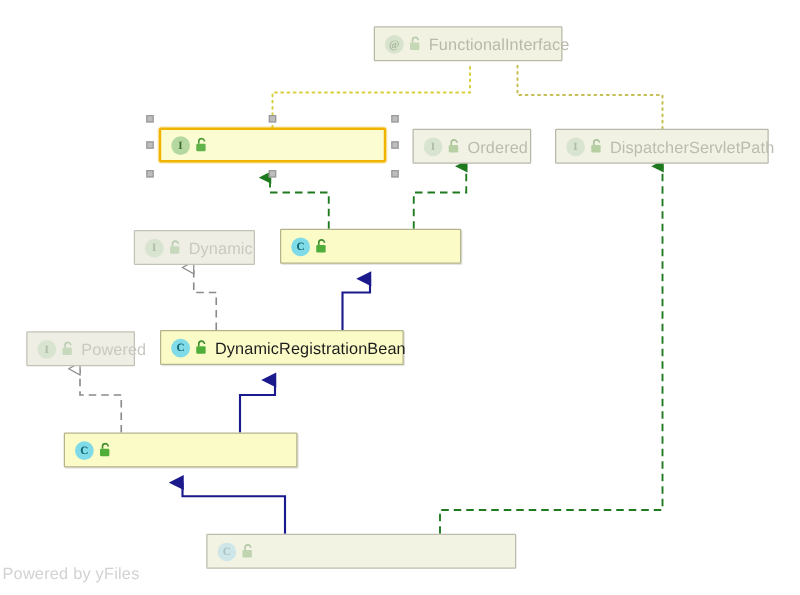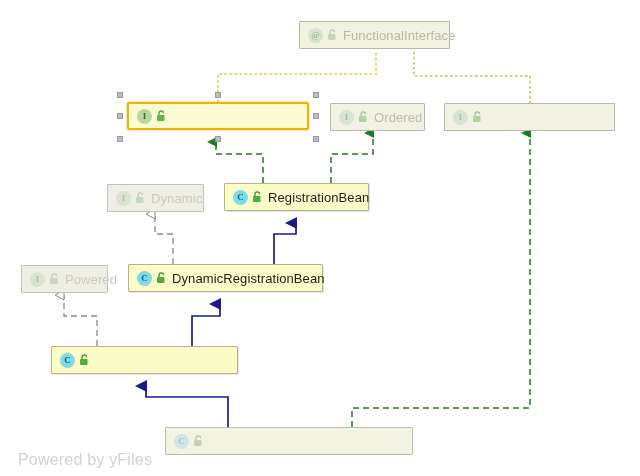--- a/index.html
+++ b/index.html
@@ -80,22 +80,22 @@
   .lockicon{width:11px;height:13px;margin-left:4px;flex:0 0 auto;}
 
   
   .handle{
     position:absolute;width:6px;height:6px;
     background:#bdbdbd;border:1px solid #9a9a9a;
     box-sizing:border-box;
   }
 
   .watermark{
-    position:absolute;left:18px;top:451px;
-    font-size:16px;color:#d2d2d2;
+    position:absolute;left:2px;top:451px;
+    font-size:13px;color:#d2d2d2;
     letter-spacing:.2px;
   }
 </style>
 </head>
 <body>
 
 <div id="canvas">
 
   <svg id="edges" xmlns="http://www.w3.org/2000/svg">
     <defs>
@@ -167,20 +167,21 @@
   </div>
 
   <div class="node iface-faded" style="left:444px;top:103px;width:171px;">
     <span class="tyicon ty-iface dim">I</span>
     <span class="lockicon">
       <svg viewBox="0 0 11 13" width="11" height="13">
           <path d="M3,5 V3.2 A2.3,2.3 0 0 1 7.6,3.2" fill="none" stroke="#a9c199" stroke-width="1.3"></path>
           <rect x="1" y="5" width="7.5" height="6" rx="1" fill="#b6d0a4"></rect>
         </svg>
     </span>
+    <span class="lbl">DispatcherServletPath</span>
   </div>
 
   <div class="node iface-dim" style="left:107px;top:184px;width:97px;">
     <span class="tyicon ty-iface dim">I</span>
     <span class="lockicon">
       <svg viewBox="0 0 11 13" width="11" height="13">
           <path d="M3,5 V3.2 A2.3,2.3 0 0 1 7.6,3.2" fill="none" stroke="#bcccb2" stroke-width="1.3"></path>
           <rect x="1" y="5" width="7.5" height="6" rx="1" fill="#c7d9bd"></rect>
         </svg>
     </span>
@@ -188,21 +189,20 @@
   </div>
 
   <div class="node klass-active" style="left:224px;top:183px;width:145px;">
     <span class="tyicon ty-class">C</span>
     <span class="lockicon">
       <svg viewBox="0 0 11 13" width="11" height="13">
           <path d="M3,5 V3.2 A2.3,2.3 0 0 1 7.6,3.2" fill="none" stroke="#3f8c2e" stroke-width="1.3"></path>
           <rect x="1" y="5" width="7.5" height="6" rx="1" fill="#4fae3a"></rect>
         </svg>
     </span>
-    <span class="lbl">RegistrationBean</span>
   </div>
 
   <div class="node iface-dim" style="left:21px;top:265px;width:87px;">
     <span class="tyicon ty-iface dim">I</span>
     <span class="lockicon">
       <svg viewBox="0 0 11 13" width="11" height="13">
           <path d="M3,5 V3.2 A2.3,2.3 0 0 1 7.6,3.2" fill="none" stroke="#bcccb2" stroke-width="1.3"></path>
           <rect x="1" y="5" width="7.5" height="6" rx="1" fill="#c7d9bd"></rect>
         </svg>
     </span>

